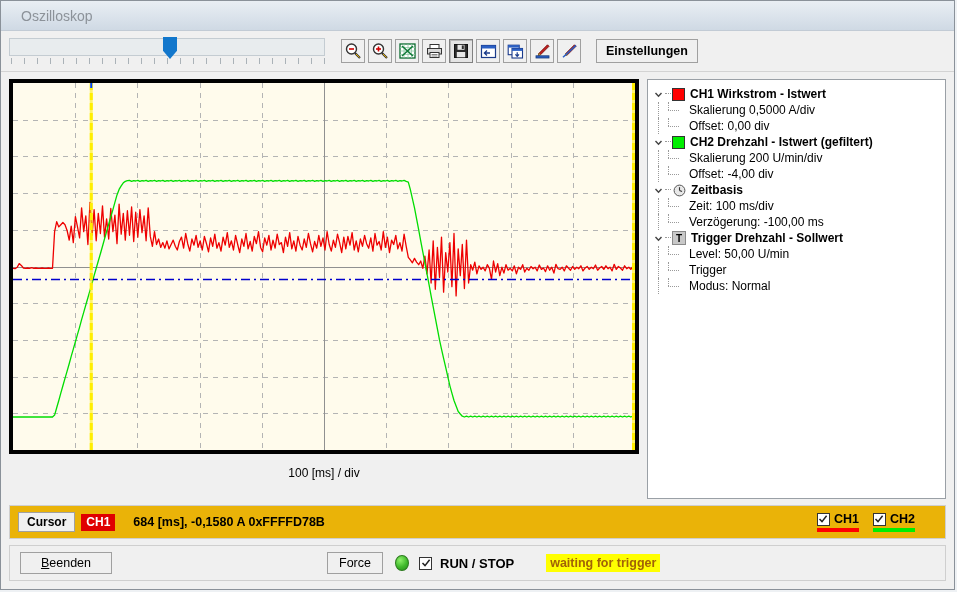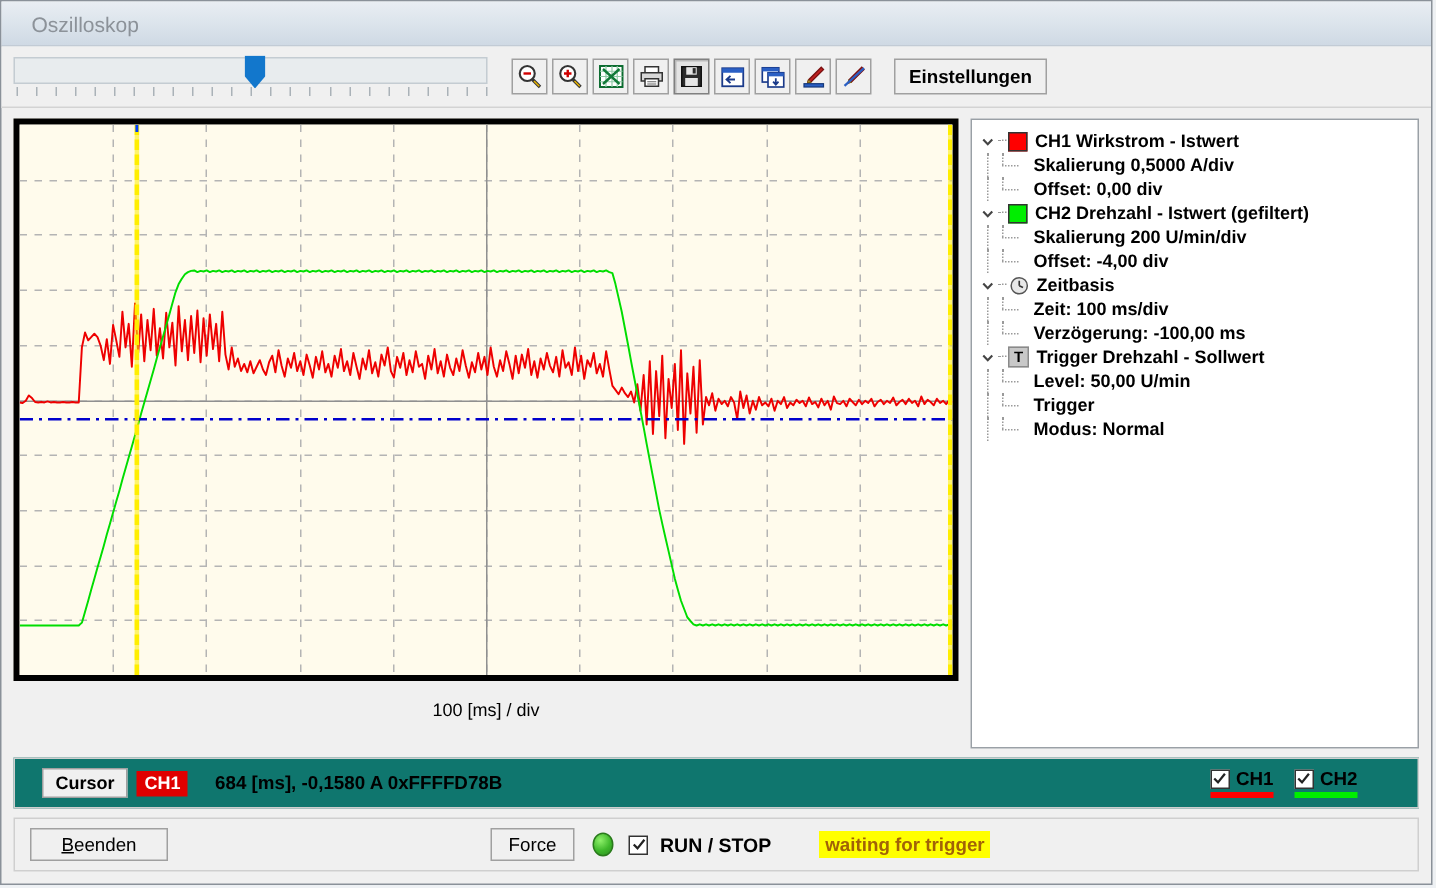--- a/index.html
+++ b/index.html
@@ -159,21 +159,21 @@
     background:#c8c8c8;
     border:1px solid #8a8a8a;
     box-sizing:border-box;
     font-size:10px;font-weight:bold;
     display:flex;align-items:center;justify-content:center;
     font-family:"Liberation Sans", sans-serif;
   }
   .tchild{
     display:flex;align-items:center;
     height:16px;white-space:nowrap;
-    font-size:12px;font-weight:bold;
+    font-size:12px;font-weight:normal;
     font-family:"Liberation Sans", sans-serif;
   }
   .vline{
     width:13px;flex:0 0 13px;height:16px;
     position:relative;
   }
   .vline:after{
     content:"";position:absolute;left:6px;top:0;bottom:0;
     border-left:1px dotted #9a9a9a;
   }
@@ -187,25 +187,25 @@
   .branch.last:before{height:8px;}
   .branch:after{
     content:"";position:absolute;left:3px;top:8px;width:11px;
     border-top:1px dotted #9a9a9a;
   }
   .childlabel{padding-left:2px;}
   
   .statusrow{
     flex:0 0 34px;height:34px;
     margin:6px 8px 0 8px;
-    background:#0f766e;
+    background:#eab308;
     border:1px solid #cfcfcf;
     box-sizing:border-box;
     display:flex;align-items:center;
-    padding:0 18px;
+    padding:0 8px;
   }
   .smallbtn{
     height:20px;padding:0 8px;
     background:#f0f0f0;border:1px solid #a0a0a0;
     box-sizing:border-box;
     display:flex;align-items:center;
     font-size:12px;font-weight:bold;
     cursor:pointer;
     font-family:"Liberation Sans", sans-serif;
   }

